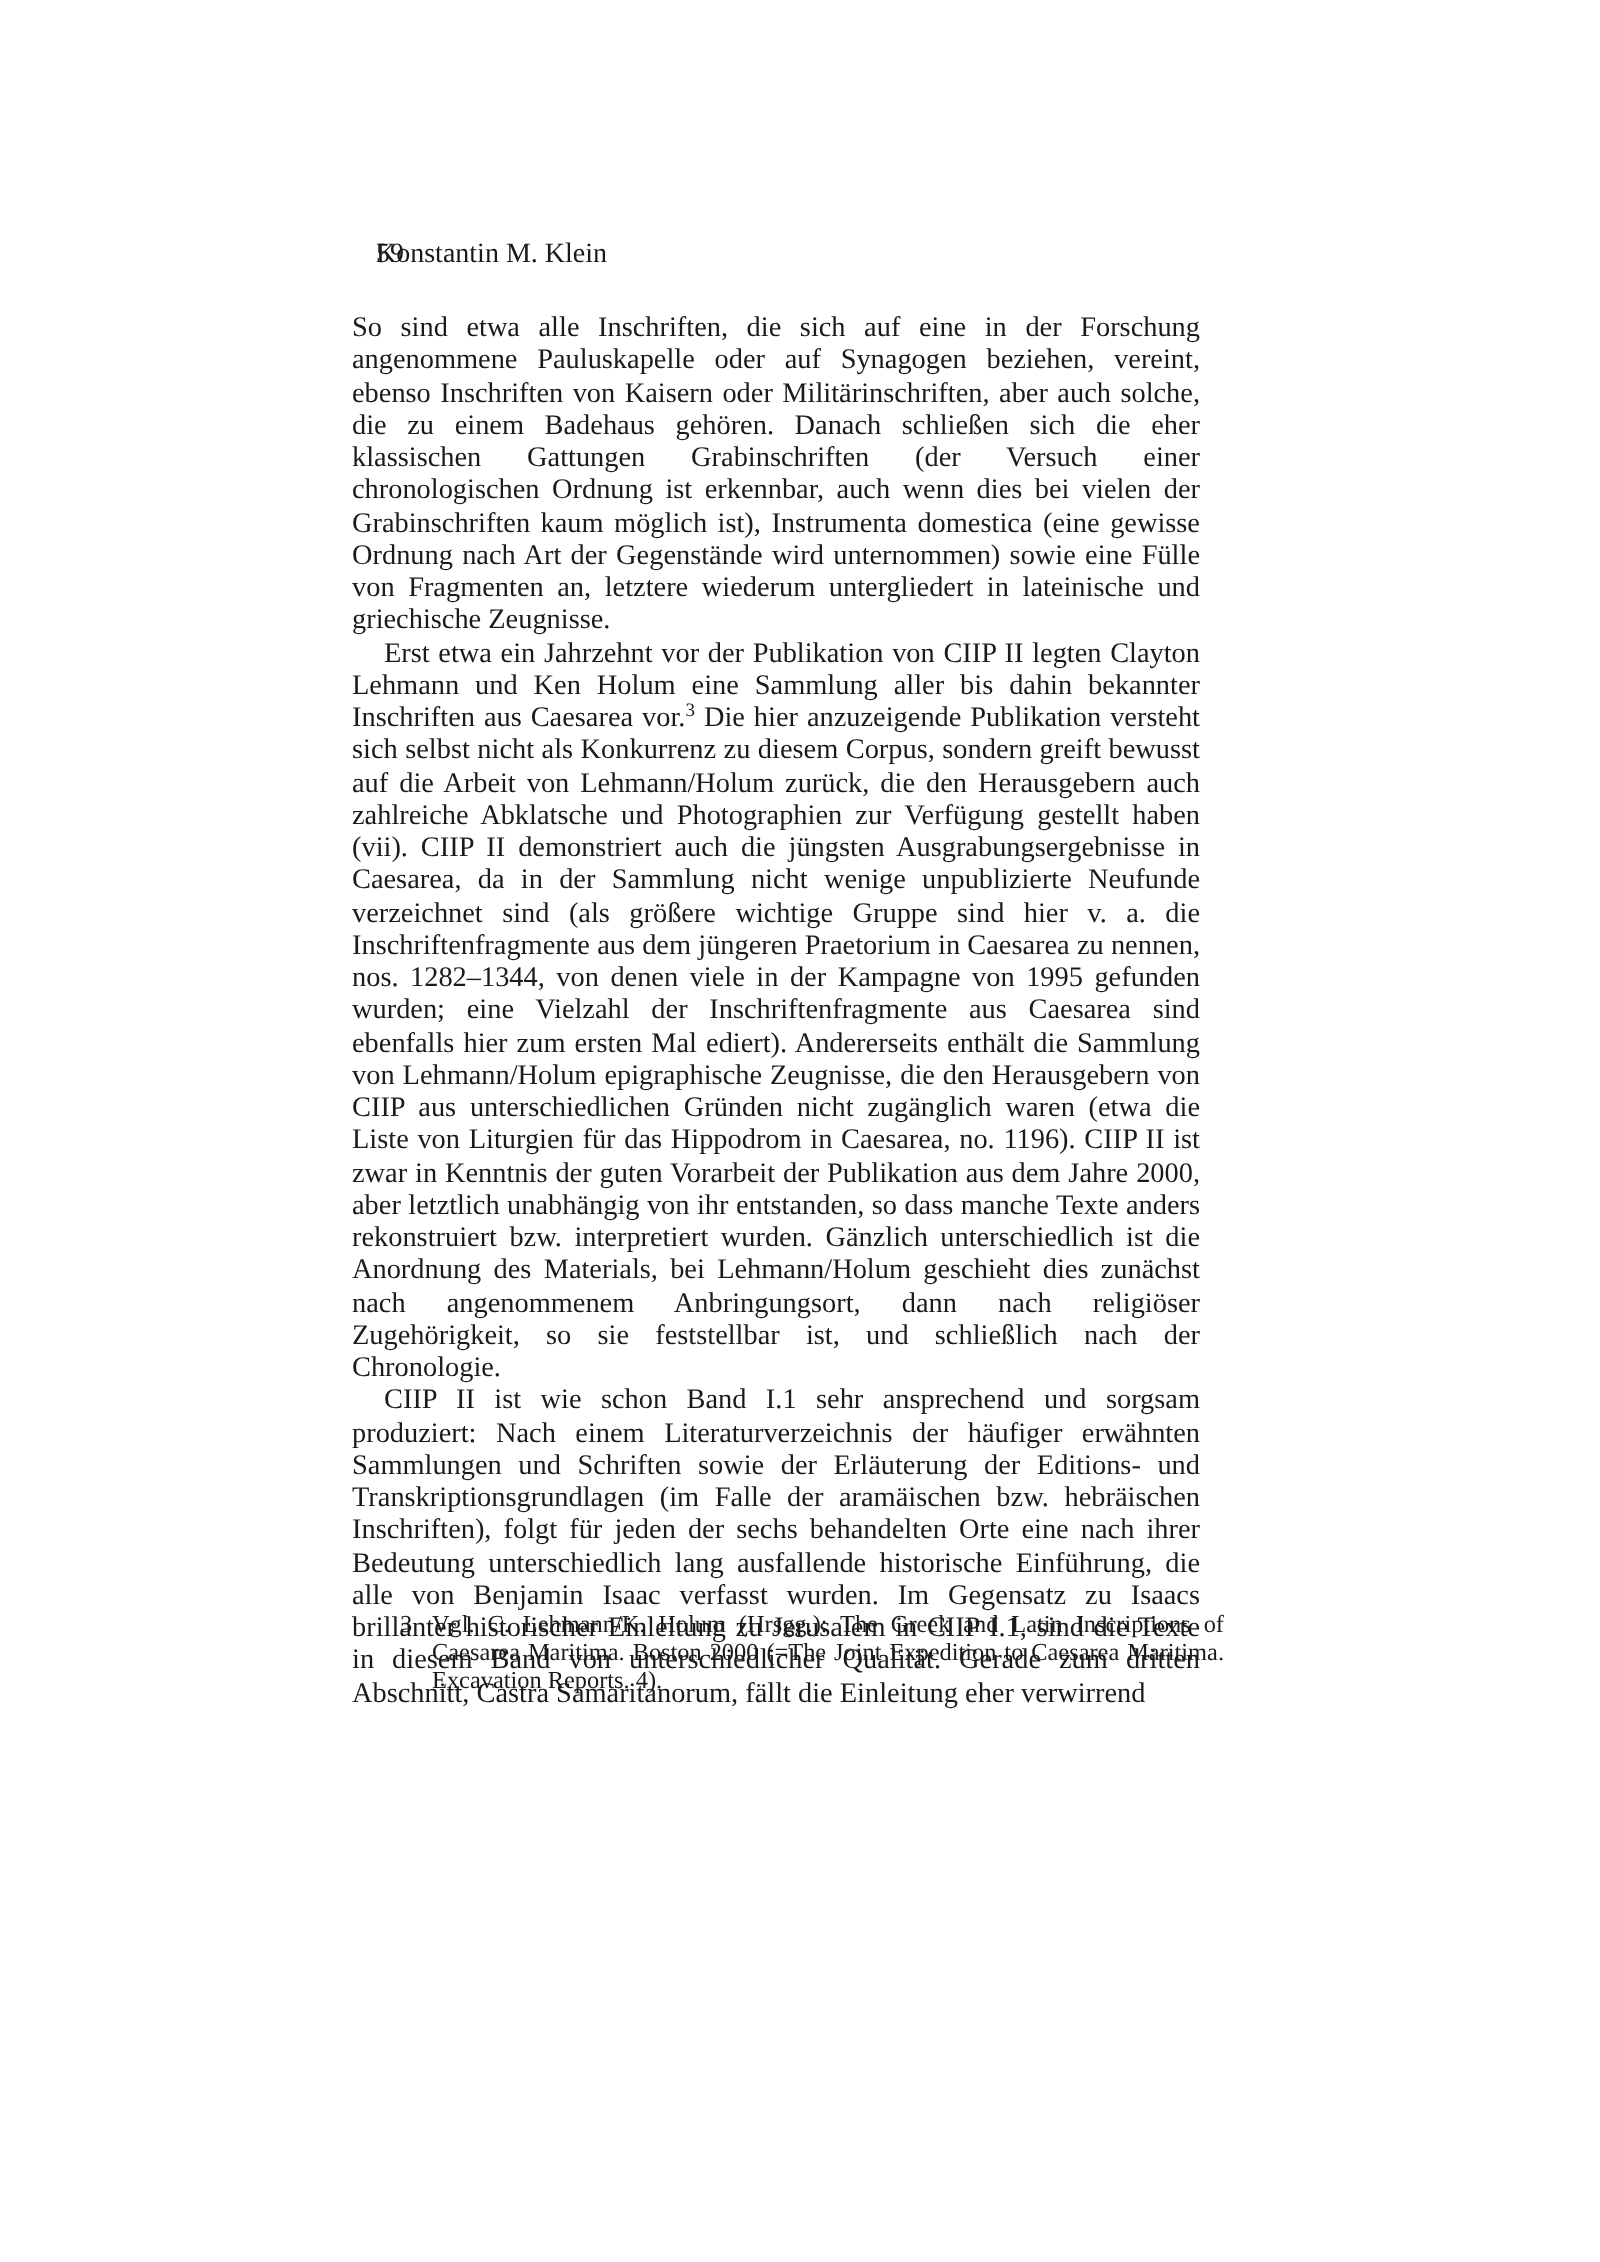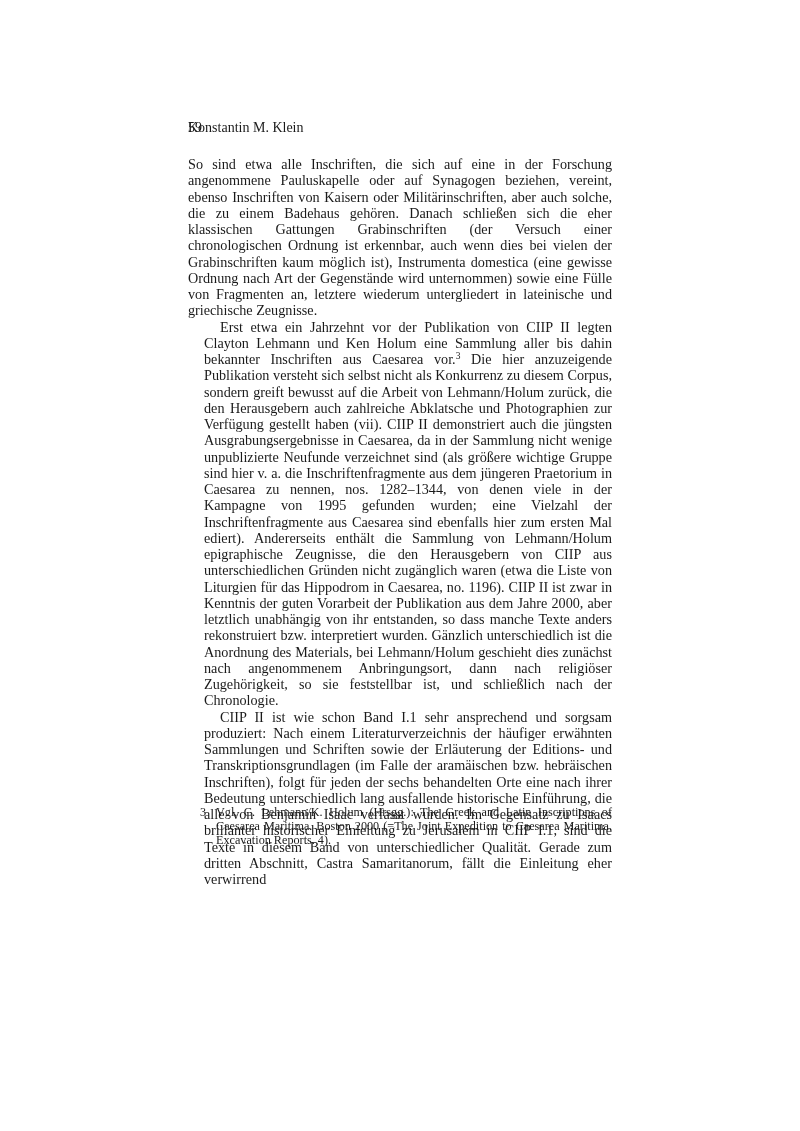--- a/index.html
+++ b/index.html
@@ -2,25 +2,25 @@
 <html><head>
 <meta charset="utf-8">
 <style>
   html, body { margin: 0; padding: 0; background: #ffffff; }
   body { width: 800px; height: 1131px; position: relative; overflow: hidden;
          font-family: "Liberation Serif", "DejaVu Serif", serif; color: #1a1a1a; }
   .page-header { position: absolute; top: 119px; left: 188px; width: 424px; height: 18px;
                  font-size: 14px; line-height: 18px; }
   .page-number { position: absolute; left: 0; top: 0; }
   .running-head { position: absolute; left: 0; right: 0; top: 0; text-align: left; }
-  .body-text { position: absolute; top: 156px; left: 188px; width: 424px;
+  .body-text { position: absolute; top: 156px; left: 176px; width: 424px;
                font-size: 14.2px; line-height: 16.25px; text-align: justify;
                hyphens: auto; }
   .body-text p { margin: 0; }
-  .body-text p.indent { text-indent: 16px; margin-left: 16px; }
+  .body-text p.indent { text-indent: 16px; }
   sup { font-size: 9.5px; line-height: 0; vertical-align: 5px; }
   .footnotes { position: absolute; top: 805px; left: 188px; width: 424px;
                font-size: 12.2px; line-height: 14.2px; }
   .footnote { position: relative; padding-left: 28px; text-align: justify; }
   .fn-num { position: absolute; left: 12px; top: 0; }
 </style>
 </head>
 <body>
 
 <div class="page-header">

